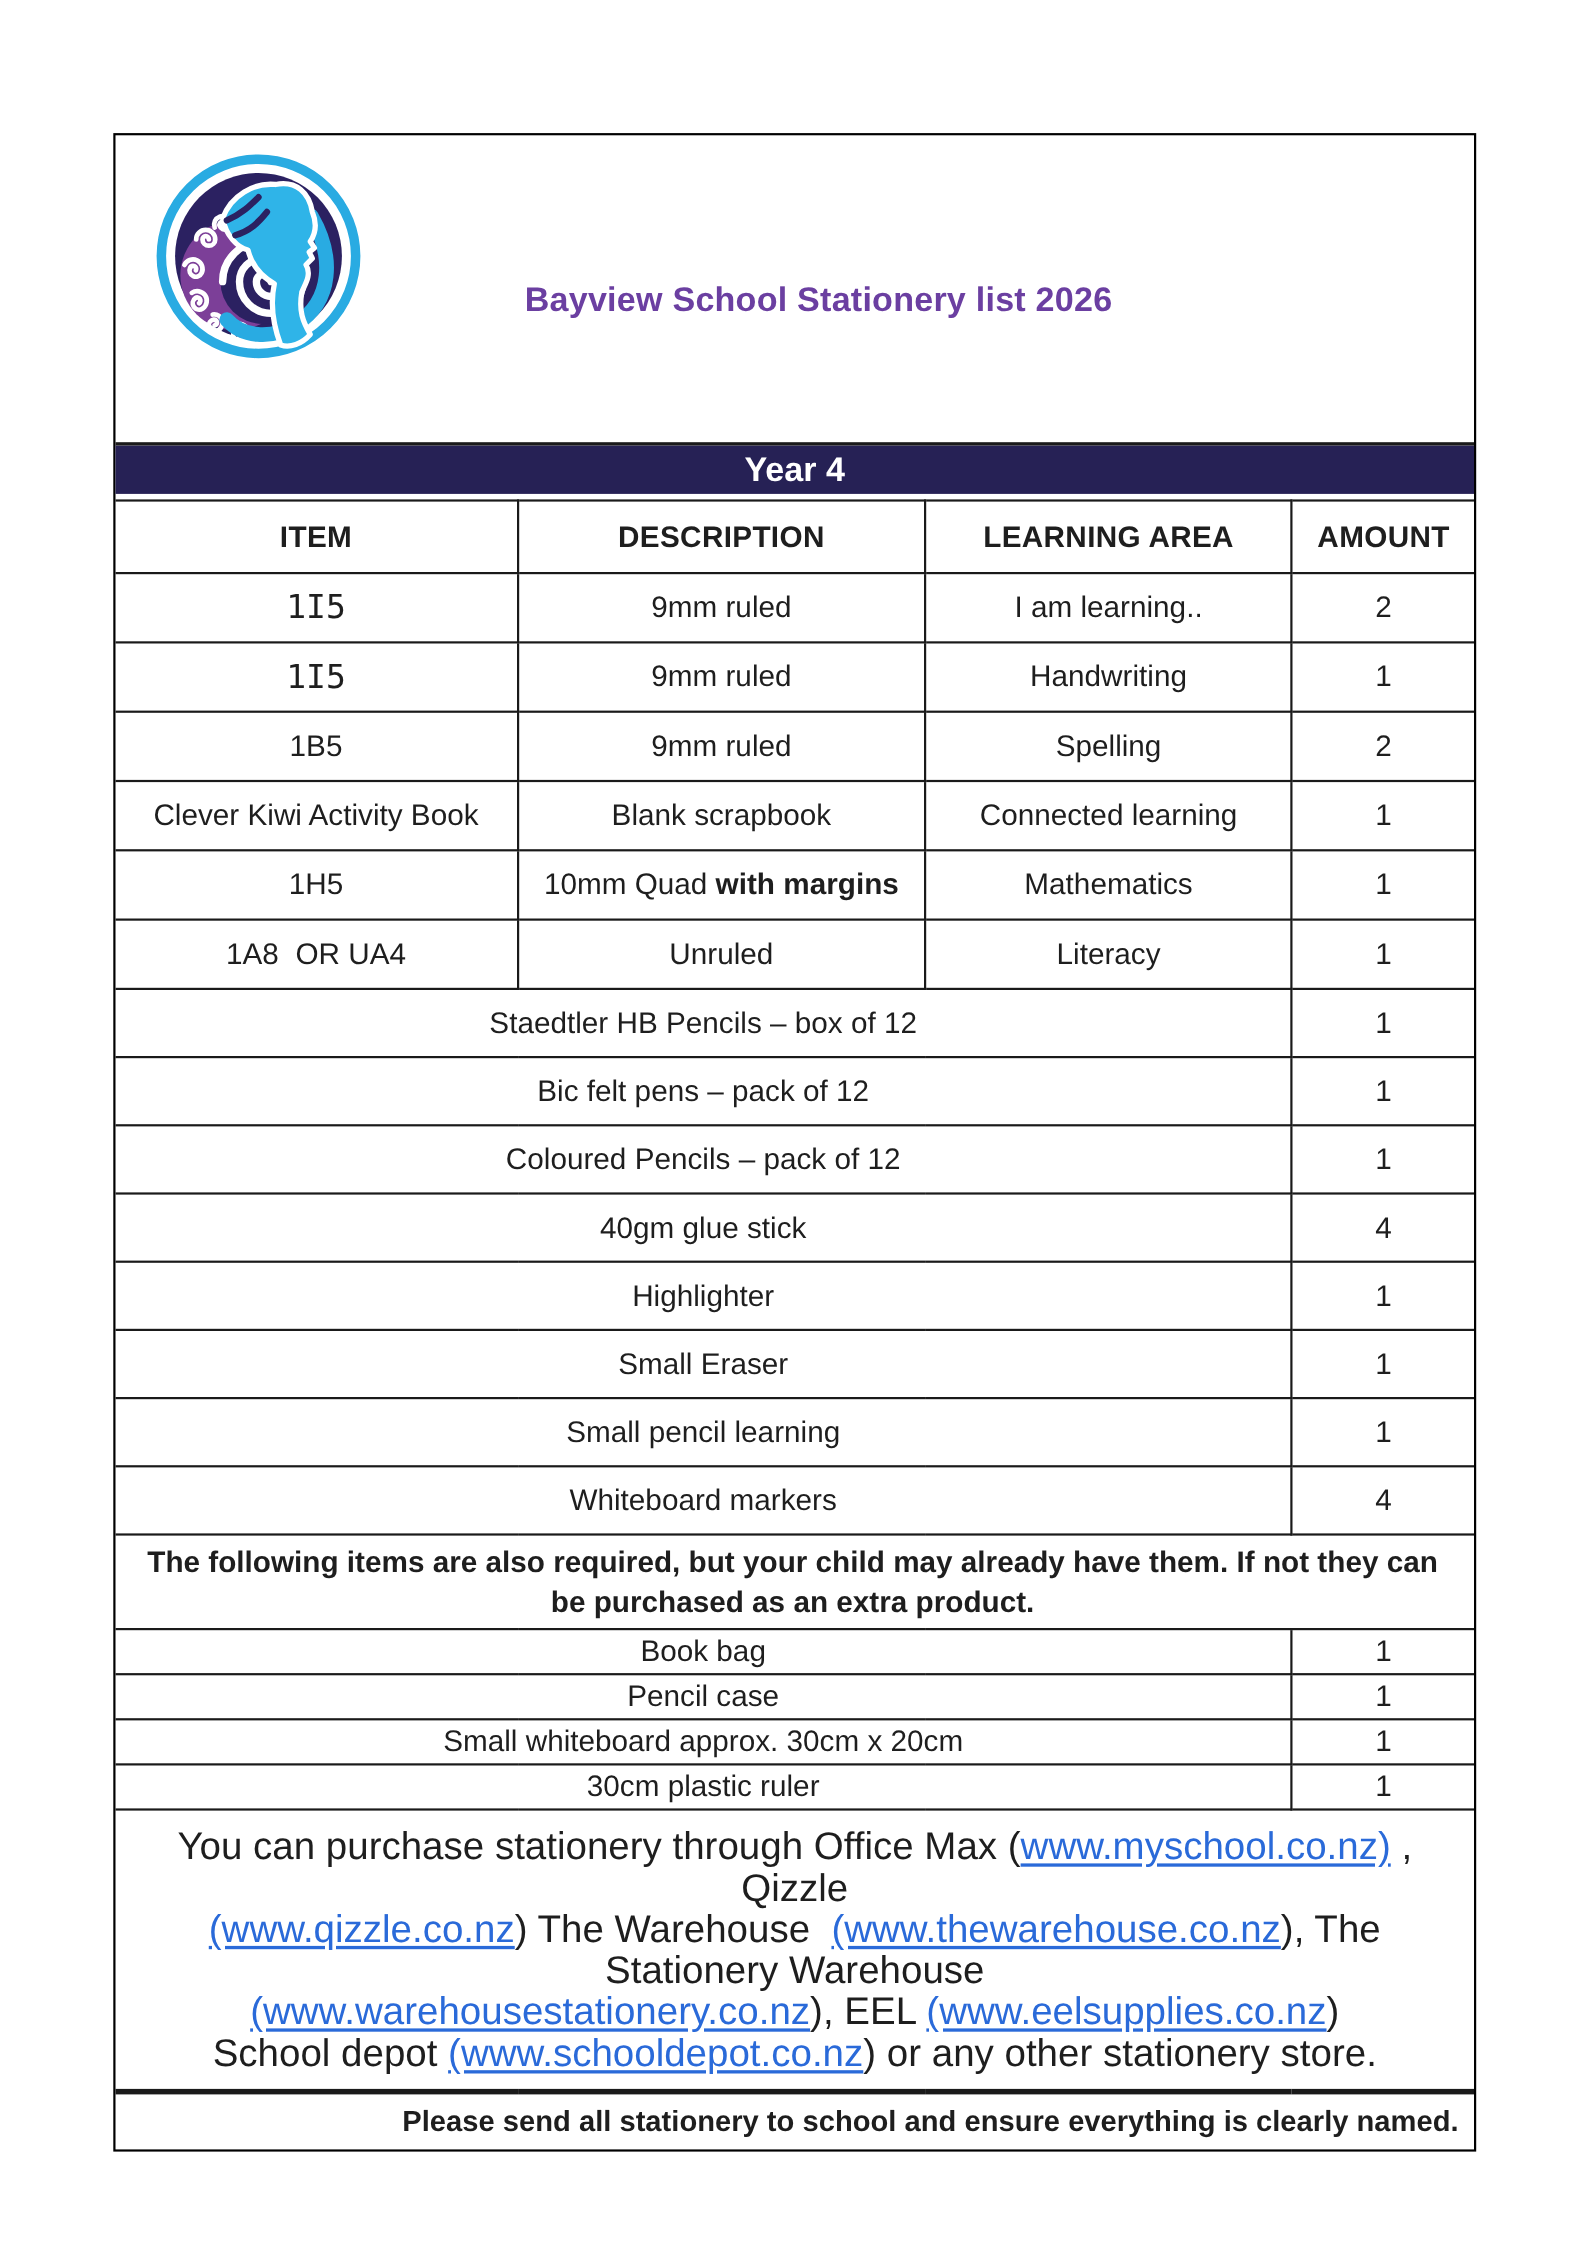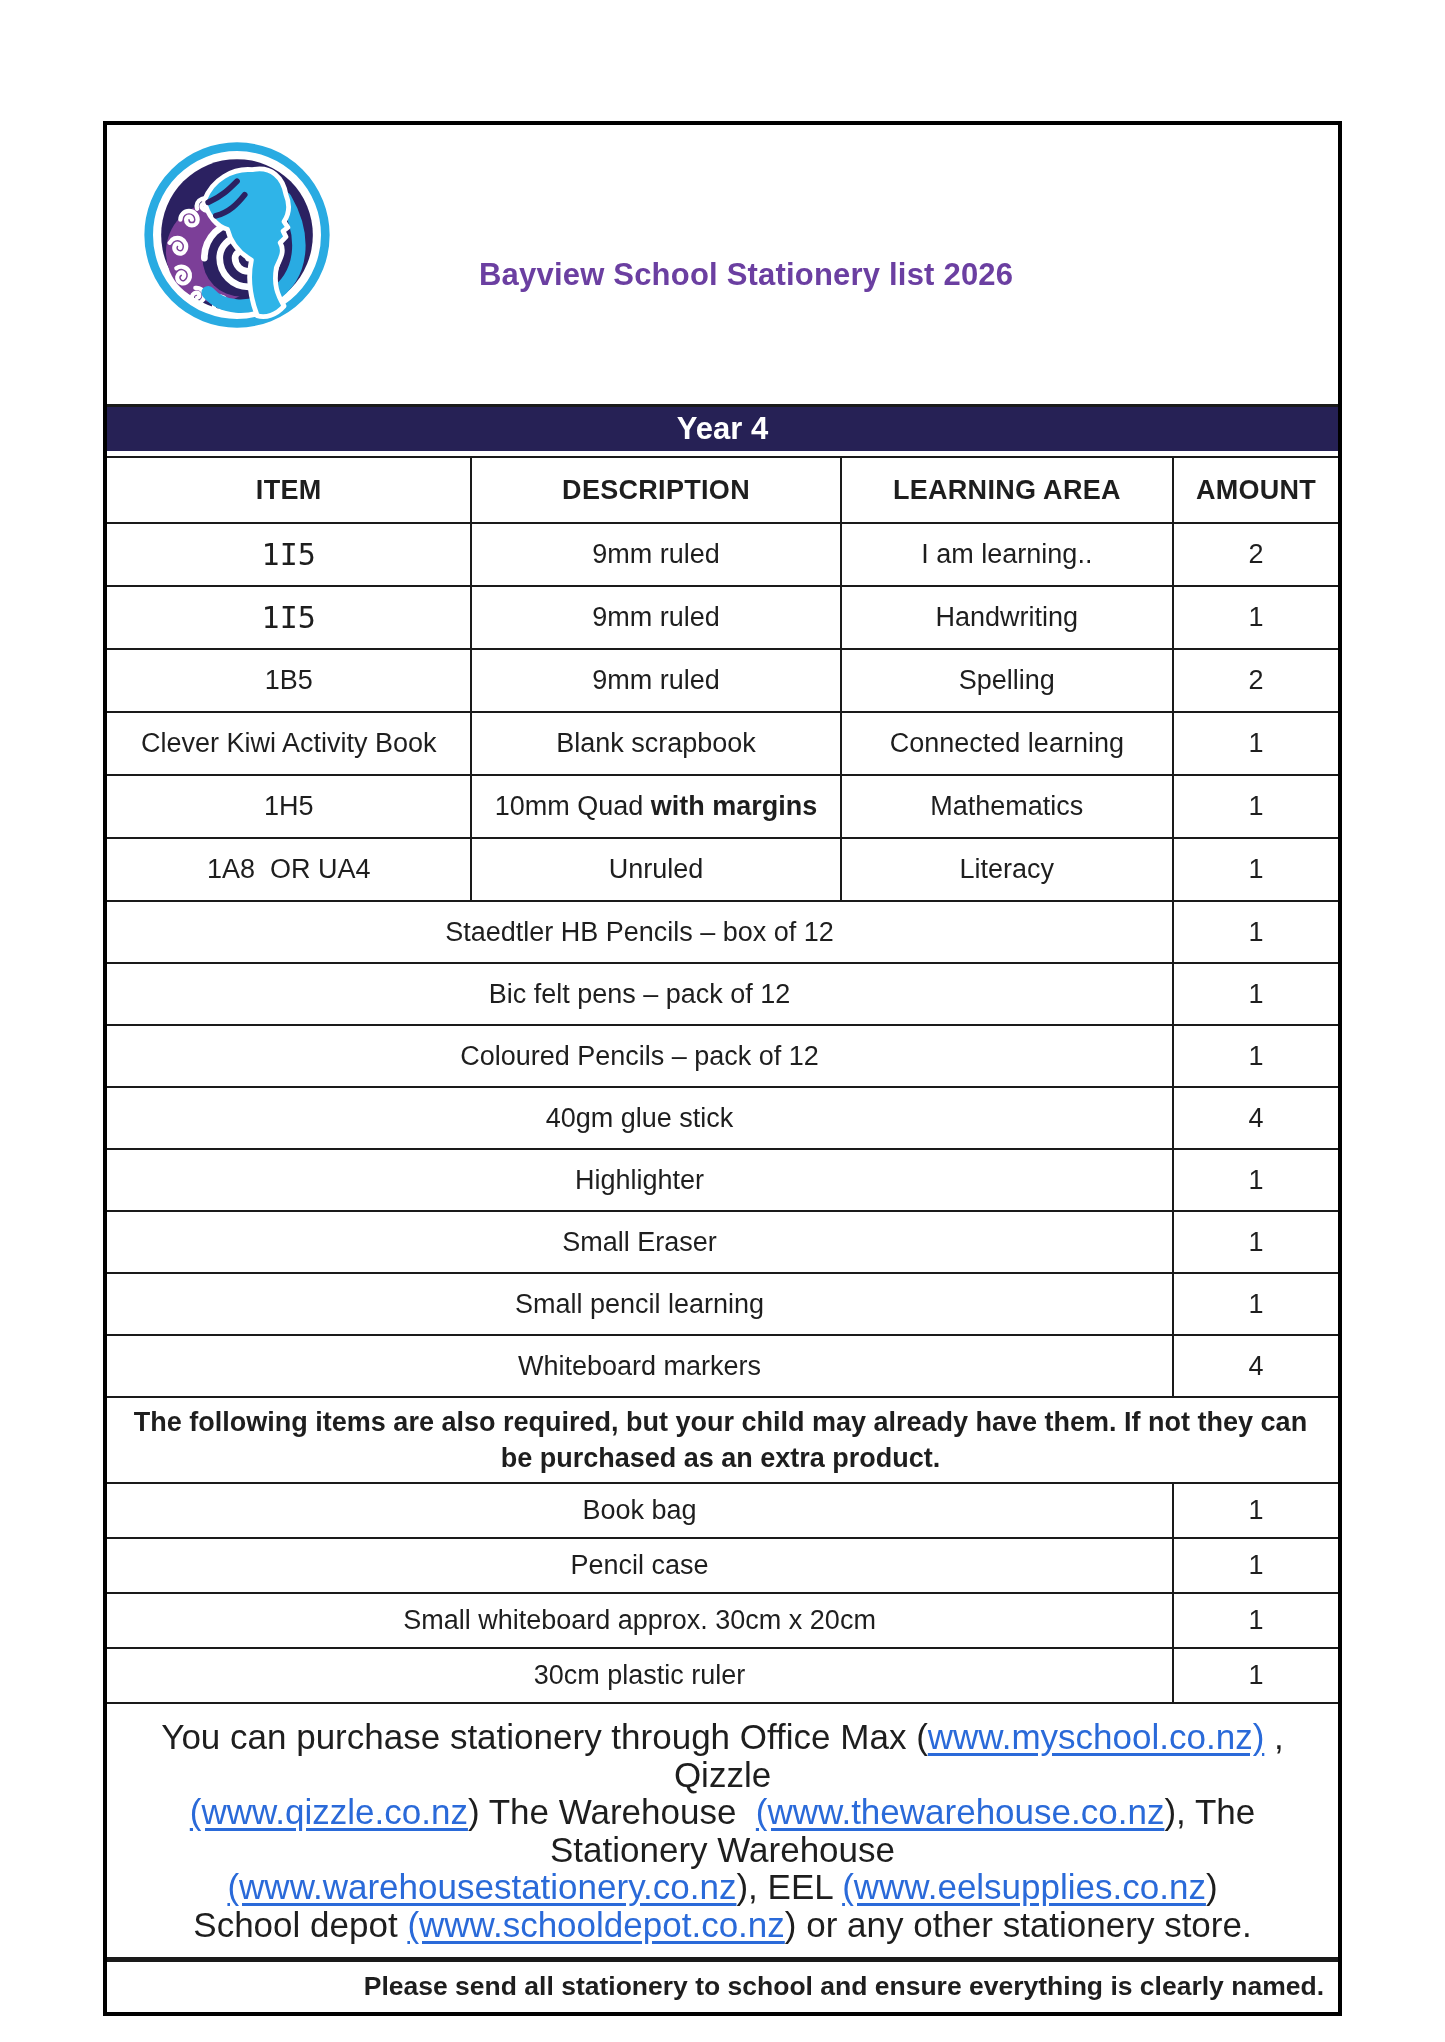--- a/index.html
+++ b/index.html
@@ -3,21 +3,21 @@
 <meta charset="utf-8">
 <style>
   * { margin:0; padding:0; box-sizing:border-box; }
   html,body { background:#ffffff; }
   body {
     width:1445px; height:2042px; position:relative;
     font-family:"Liberation Sans", sans-serif; color:#1e1e1e;
   }
   .sheet {
     position:absolute; left:103px; top:121px; width:1239px;
-    border:4px solid #000000; background:#fff;
+    border:2px solid #000000; background:#fff;
   }
   .pre { white-space:pre-wrap; }
 
   
   .logo-section { position:relative; height:282px; border-bottom:3px solid #1a1a1a; }
   .logo-wrap { position:absolute; left:34px; top:14px; width:192px; height:192px; }
   .doc-title {
     position:absolute; left:372px; top:132px;
     font-size:31px; font-weight:700; color:#6B3FA1; letter-spacing:0.2px;
   }
@@ -35,21 +35,21 @@
     font-size:27px; table-layout:fixed;
   }
   td, th { border:2px solid #1a1a1a; padding:0 14px; vertical-align:middle; text-align:center; }
   td:first-child, th:first-child { border-left:none; }
   td:last-child,  th:last-child  { border-right:none; }
   tr:last-child td { border-bottom:none; }
   thead th { font-weight:700; height:66px; font-size:27px; letter-spacing:0.3px; }
   th.amt-h { text-align:center; }
   tr.row4 td { height:63px; }
   tr.rowm td { height:62px; }
-  tr.rowx td { height:55px; }
+  tr.rowx td { height:41px; }
   td.amt { text-align:center; }
   .school-font { font-family:"DejaVu Sans Mono", monospace; font-size:30px; }
   .b { font-weight:700; }
   td.note-cell { height:86px; font-weight:700; line-height:36px; padding:6px 18px 6px 14px; }
   td.purchase-cell { height:184px; padding:14px 18px; line-height:37.5px; font-size:35px; }
   td.purchase-cell a {
     color:#2A6AD9; text-decoration:underline; cursor:pointer;
     text-underline-offset:4px;
   }
   tr.final-row td {

